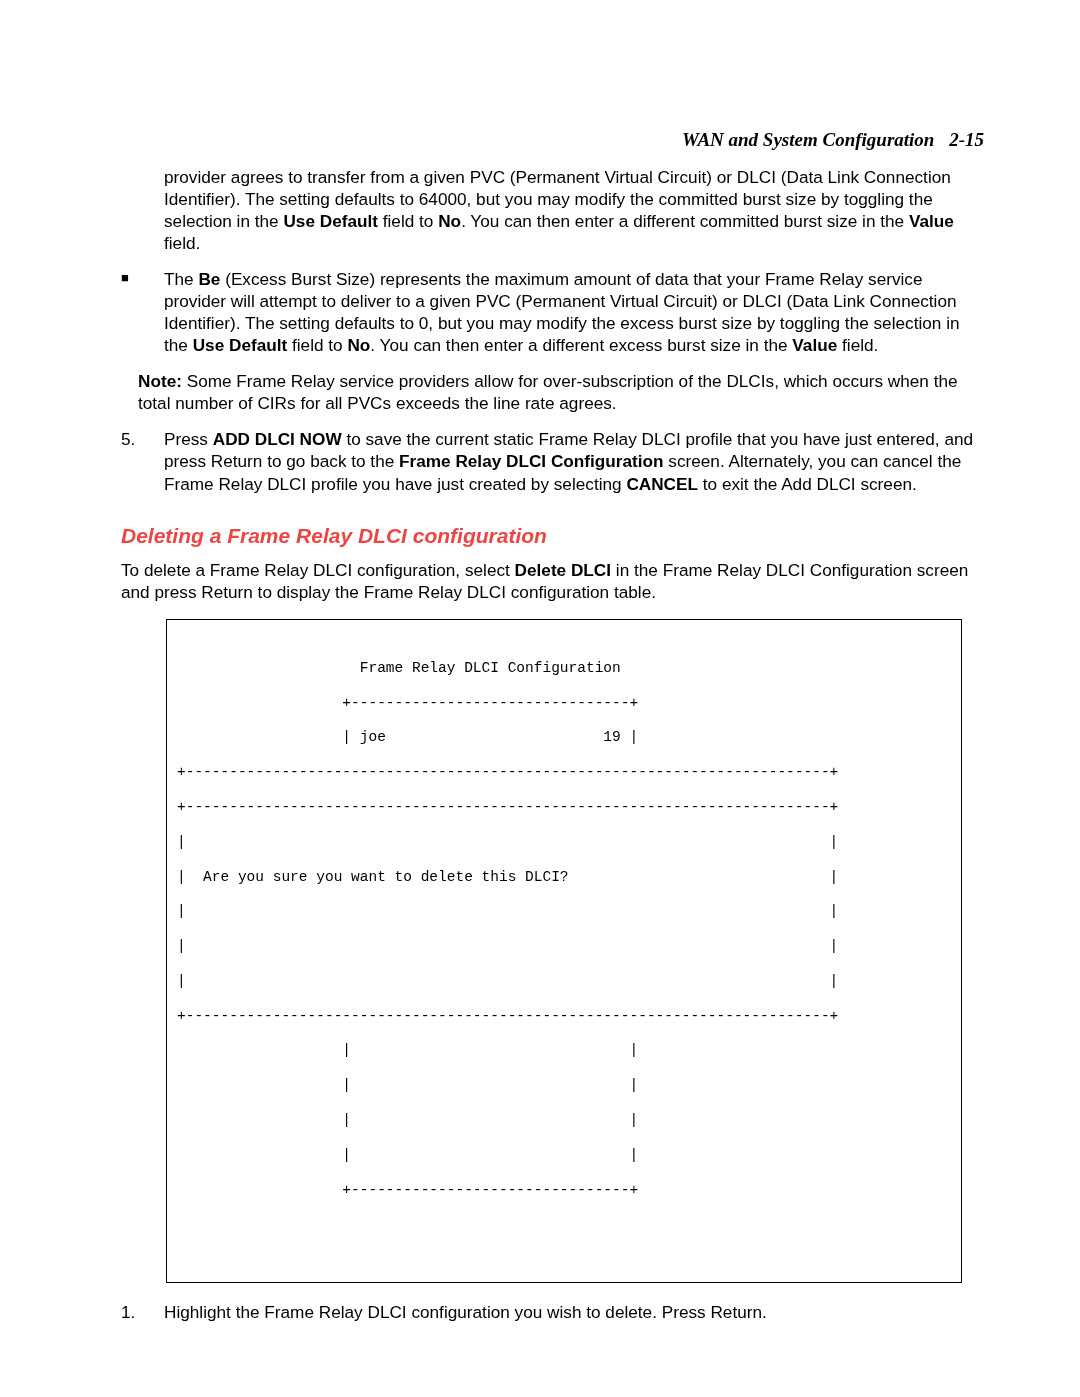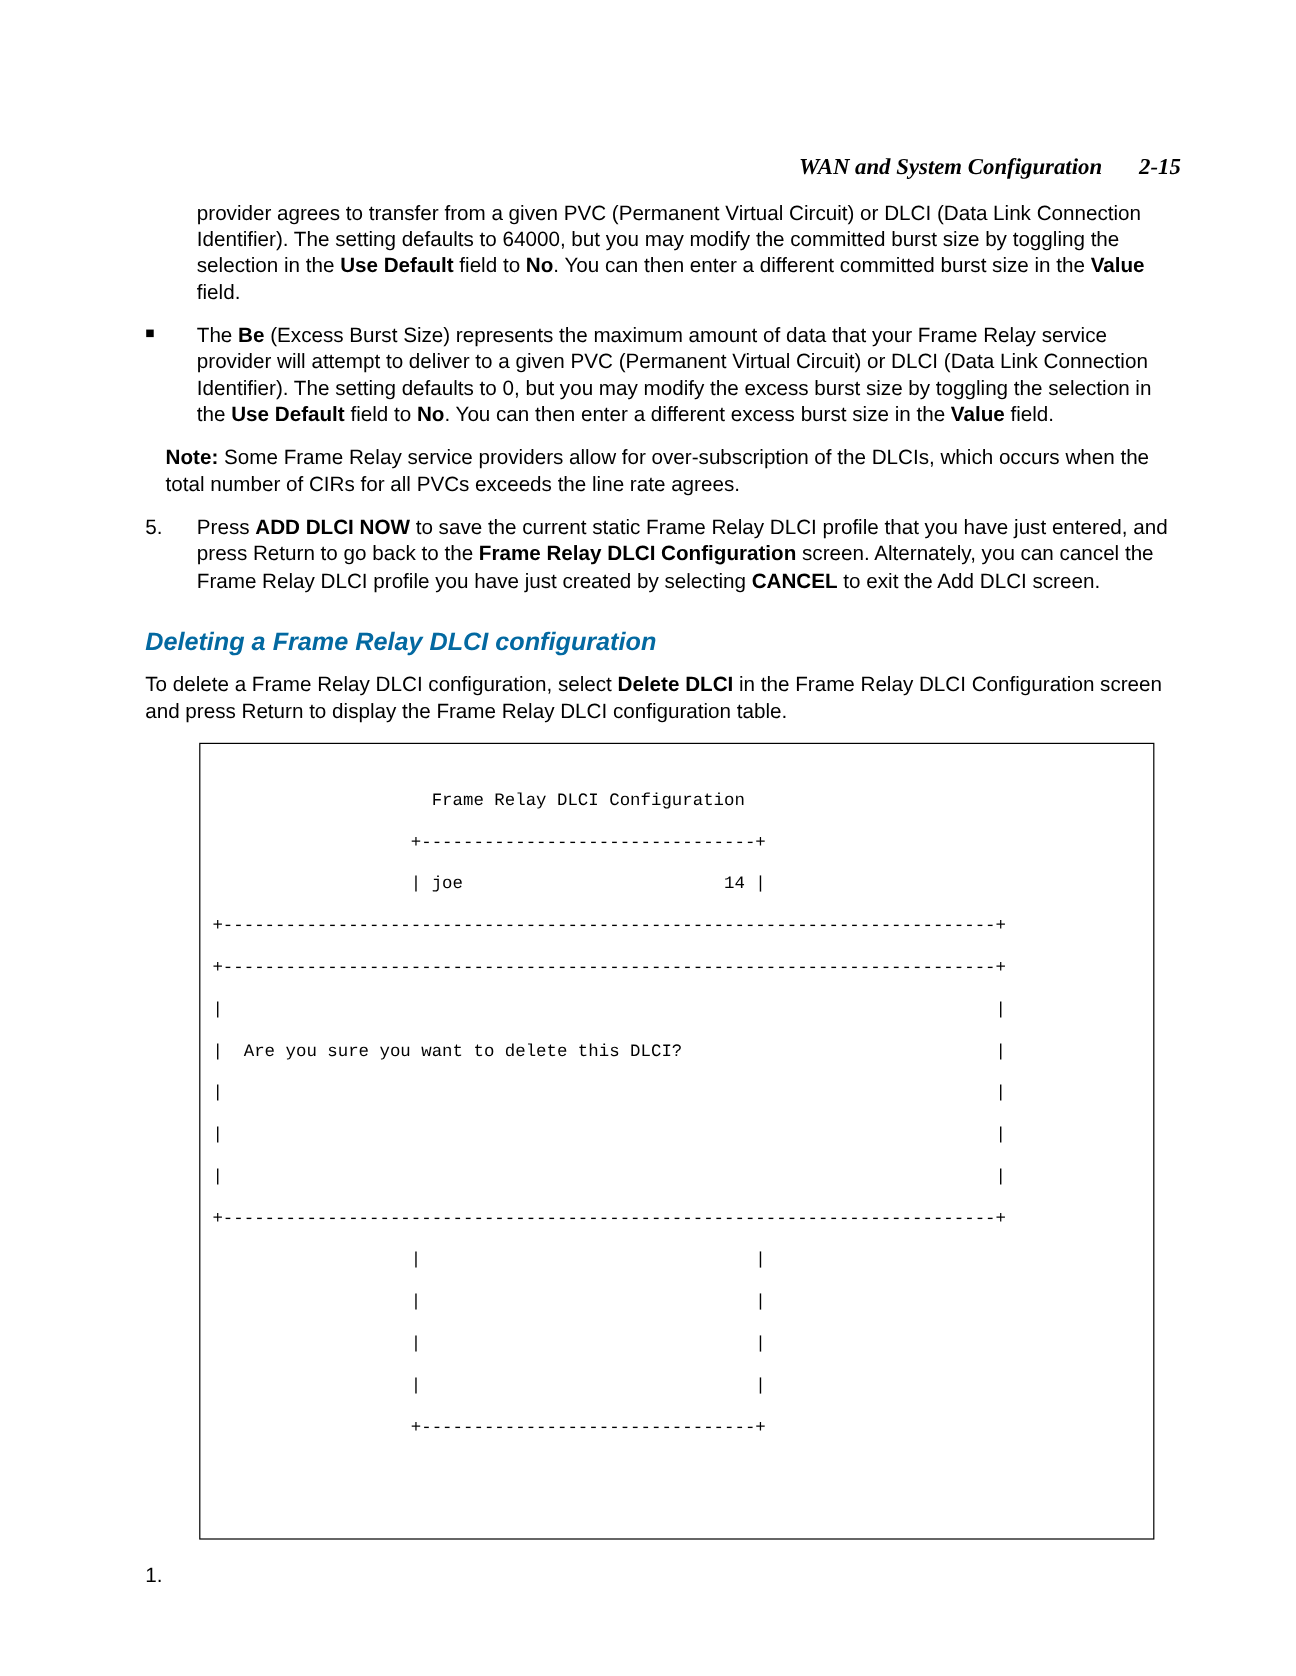--- a/index.html
+++ b/index.html
@@ -20,21 +20,21 @@
   .header-line {
     text-align: right;
     font-style: italic;
     font-weight: 600;
     font-family: "Times New Roman", Times, serif;
     font-size: 19px;
     margin-bottom: 14px;
   }
   .header-line .pg {
     font-style: italic;
-    margin-left: 26px;
+    margin-left: 10px;
   }
   .cont-para {
     margin: 0 0 14px 68px;
   }
   .bullet-block {
     position: relative;
     margin: 0 0 14px 0;
     padding-left: 68px;
   }
   .bullet-block .bullet {
@@ -51,21 +51,21 @@
     margin: 0 0 14px 0;
     padding-left: 68px;
   }
   .num-block .num {
     position: absolute;
     left: 25px;
     top: 0;
   }
   b { font-weight: 700; }
   h2.section {
-    color: #0369a1;
+    color: #ef4444;
     font-style: italic;
     font-weight: 700;
     font-family: Arial, Helvetica, sans-serif;
     font-size: 21px;
     margin: 28px 0 10px 25px;
   }
   .intro-para {
     margin: 0 0 16px 25px;
   }
   .term {
@@ -107,34 +107,35 @@
 
 <h2 class="section">Deleting a Frame Relay DLCI configuration</h2>
 
 <p class="intro-para">
   <span>To delete a Frame Relay DLCI configuration, select </span><b>Delete DLCI</b><span> in the Frame Relay DLCI Configuration screen and press Return to display the Frame Relay DLCI configuration table.</span>
 </p>
 
 <div class="term">
 <div>                     Frame Relay DLCI Configuration</div>
 <div>                   +--------------------------------+</div>
-<div>                   | joe                         14 |</div>
+<div>                   | joe                         19 |</div>
 <div>+--------------------------------------------------------------------------+</div>
 <div>+--------------------------------------------------------------------------+</div>
 <div>|                                                                          |</div>
 <div>|  Are you sure you want to delete this DLCI?                              |</div>
 <div>|                                                                          |</div>
 <div>|                                                                          |</div>
 <div>|                                                                          |</div>
 <div>+--------------------------------------------------------------------------+</div>
 <div>                   |                                |</div>
 <div>                   |                                |</div>
 <div>                   |                                |</div>
 <div>                   |                                |</div>
 <div>                   +--------------------------------+</div>
 <div></div>
 <div></div>
 <div></div>
 </div>
 
 <div class="num-block">
   <span class="num">1.</span>
+  <span>Highlight the Frame Relay DLCI configuration you wish to delete. Press Return.</span>
 </div>
 
 </body></html>

